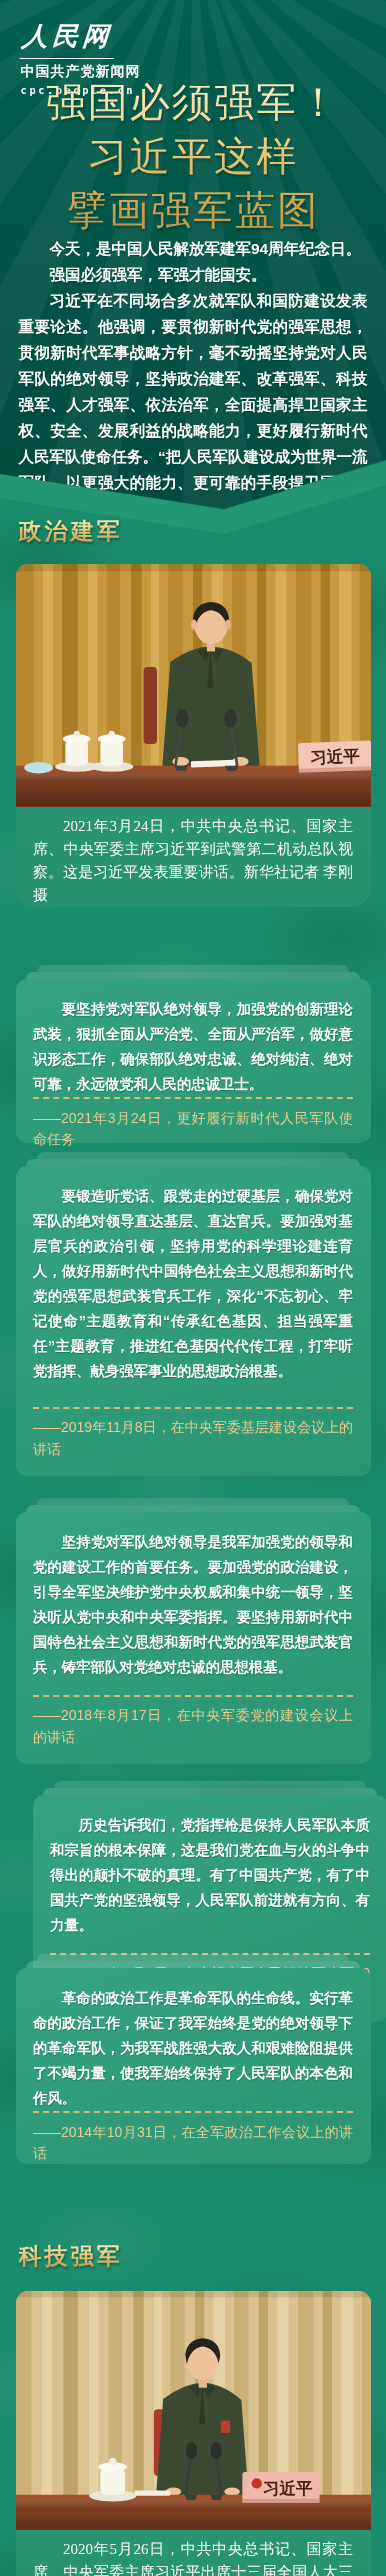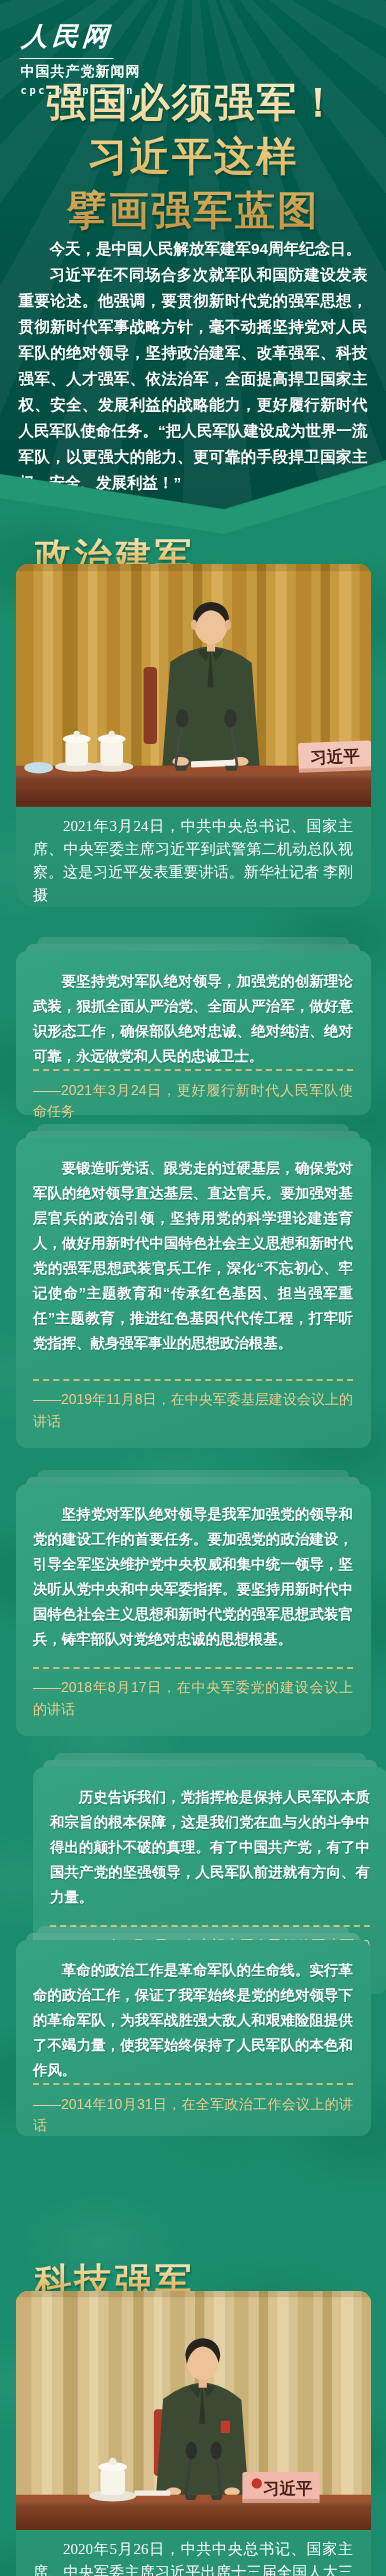--- a/index.html
+++ b/index.html
@@ -32,38 +32,38 @@
     font-size:26px;letter-spacing:4.1px;padding:0 3.1px 4.1px 1px;border-bottom:1px solid #fff;
     width:fit-content;transform:skewX(-4deg);}
   .logo-cn{font-size:14px;font-weight:bold;letter-spacing:1px;margin-top:4.1px;}
   .logo-url{font-family:"DejaVu Sans Mono",monospace;font-size:10.3px;font-weight:bold;
     letter-spacing:2.6px;margin-top:3.1px;}
   .gold-text{color:#eccb82;background:linear-gradient(180deg,#f9e9bd 8%,#ecc87b 45%,#c89a4a 88%);}
   @supports (-webkit-background-clip:text){
     .gold-text{-webkit-background-clip:text;background-clip:text;color:transparent;}
   }
   .title{position:absolute;top:75px;left:0;width:386px;margin:0;text-align:center;
-    font-size:40px;line-height:54px;font-weight:bold;letter-spacing:2.1px;
+    font-size:40px;line-height:54px;font-weight:normal;letter-spacing:2.1px;
     filter:drop-shadow(1.5px 2.1px 1px rgba(0,45,32,.5));}
   .intro{position:absolute;top:236px;left:18.5px;width:349px;color:#fff;
     font-size:15.5px;line-height:26px;font-weight:bold;text-align:justify;
     text-shadow:0.5px 1px 1px rgba(0,50,35,.4);}
   .intro p{margin:0;text-indent:2em;}
-  .section-heading{position:absolute;left:18.5px;margin:16px;font-size:37px;font-weight:bold;
+  .section-heading{position:absolute;left:18.5px;margin:0;font-size:23px;font-weight:bold;
     letter-spacing:3.1px;filter:drop-shadow(1.5px 2.1px 1px rgba(0,45,32,.45));}
   
   .media-panel{position:absolute;left:15.5px;width:355px;overflow:hidden;
     border-radius:12.4px 12.4px 19.6px 19.6px;
     background:linear-gradient(180deg,#2f9c7b,#27916f);}
   .media-photo{display:block;width:355px;}
   .media-caption{padding:8.2px 17.5px 0;color:#fff;font-family:"Liberation Serif",serif;
     font-size:15px;line-height:23px;text-align:justify;}
   .media-caption p{margin:0;text-indent:2em;}
   
-  .card-group{position:absolute;left:15.5px;width:355px;}
+  .card-group{position:absolute;left:15.5px;width:355px;margin-top:28px;}
   .stack-a{height:7.2px;margin:0 21.6px;border-radius:8.2px 8.2px 0 0;background:rgba(255,255,255,.12);}
   .stack-b{height:6.7px;margin:0 10.3px;border-radius:8.2px 8.2px 0 0;background:rgba(255,255,255,.17);}
   .card{box-sizing:border-box;display:flex;flex-direction:column;
     background:linear-gradient(160deg,#35a382,#2b9573);
     border-radius:11.3px;padding:18.5px 17.5px 15.5px;color:#fff;}
   .quote{margin:0;font-size:14.4px;line-height:25px;font-weight:bold;text-align:justify;
     text-indent:2em;text-shadow:0.5px 1px 1px rgba(0,50,35,.35);}
   .dashed{margin-top:auto;border-top:2.1px dashed rgba(224,192,124,.9);}
   .attr{margin:8.2px 0 0;font-size:14px;line-height:21.6px;color:#e8cb90;text-align:justify;}
 </style>
@@ -81,20 +81,21 @@
       <div class="logo-cn">中国共产党新闻网</div>
       <div class="logo-url">cpc.people.cn</div>
     </div>
     <h1 class="title gold-text">
       <span>强国必须强军！</span><br>
       <span>习近平这样</span><br>
       <span>擘画强军蓝图</span>
     </h1>
     <div class="intro">
       <p>今天，是中国人民解放军建军94周年纪念日。</p>
+      <p>强国必须强军，军强才能国安。</p>
       <p>习近平在不同场合多次就军队和国防建设发表重要论述。他强调，要贯彻新时代党的强军思想，贯彻新时代军事战略方针，毫不动摇坚持党对人民军队的绝对领导，坚持政治建军、改革强军、科技强军、人才强军、依法治军，全面提高捍卫国家主权、安全、发展利益的战略能力，更好履行新时代人民军队使命任务。“把人民军队建设成为世界一流军队，以更强大的能力、更可靠的手段捍卫国家主权、安全、发展利益！”</p>
     </div>
   </div>
 
   <h2 class="section-heading gold-text" style="top:516px;">政治建军</h2>
 
   <div class="media-panel" style="top:564px;height:343px;">
     <svg class="media-photo" viewBox="0 0 690 472">
       <rect width="690" height="472" fill="#c79a3f"></rect>
       <g>

